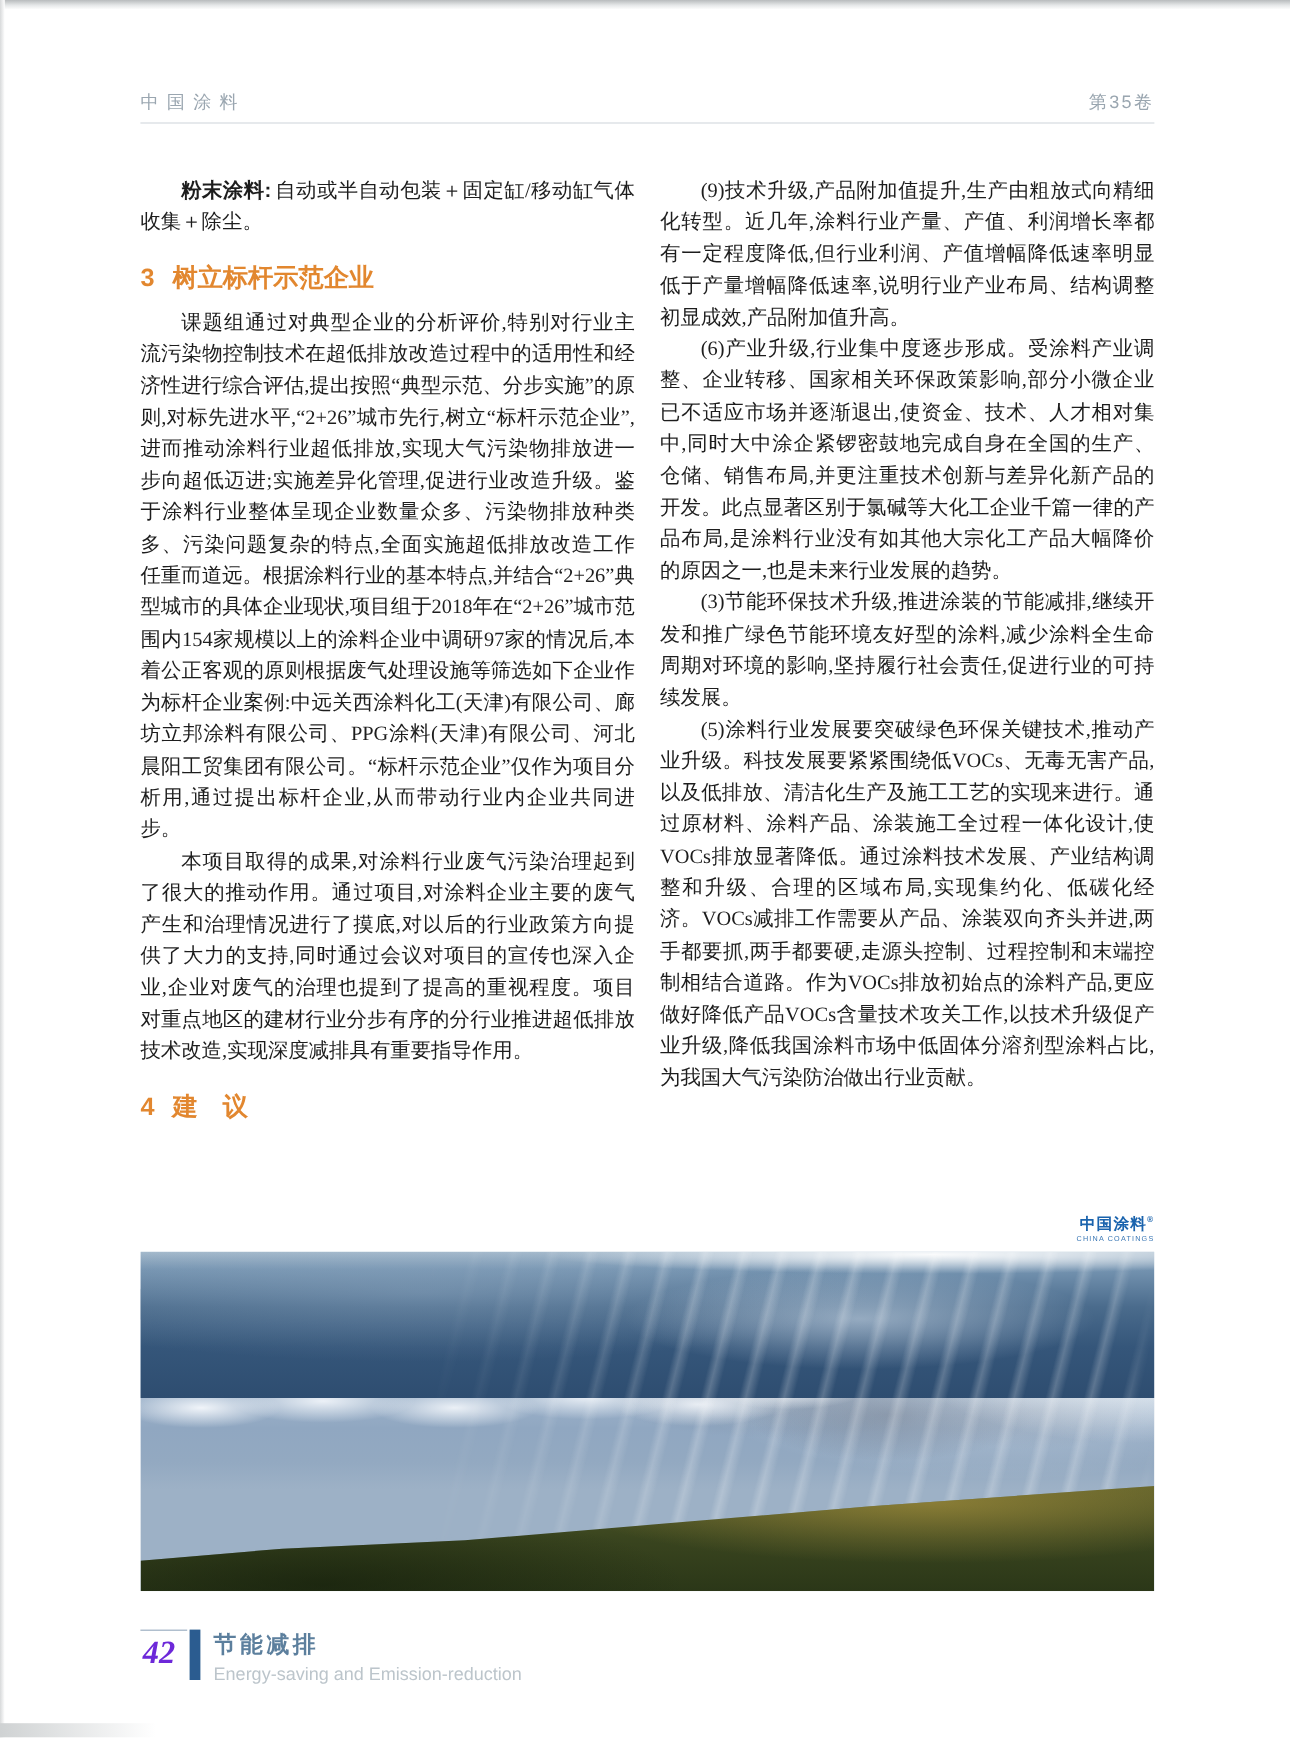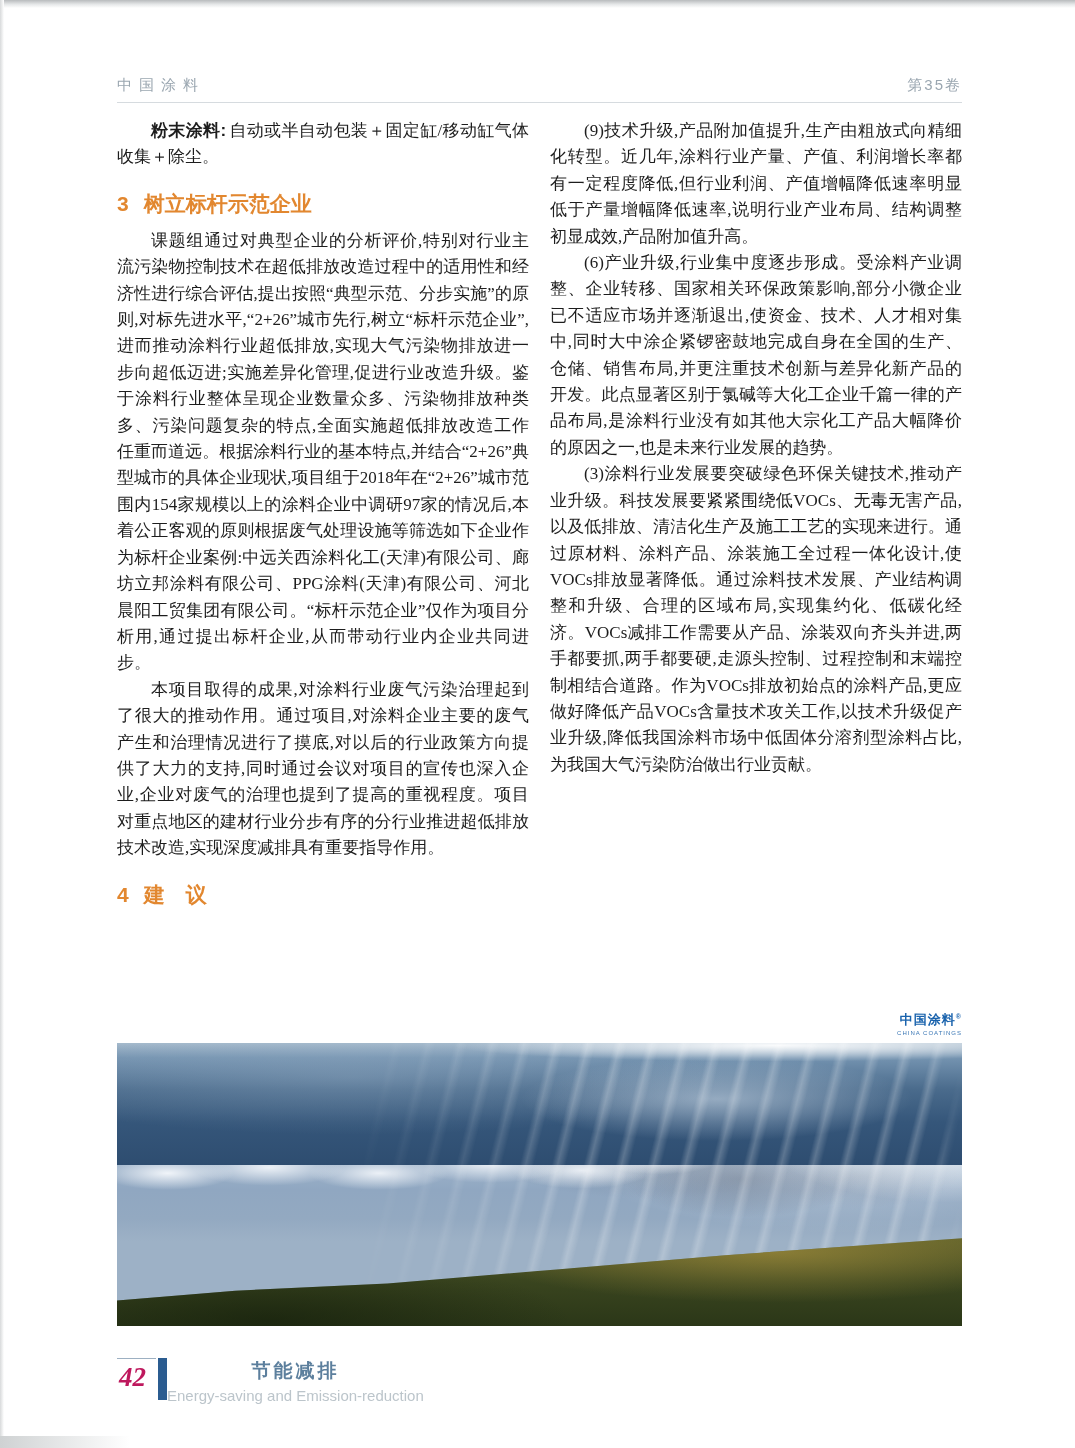--- a/index.html
+++ b/index.html
@@ -20,21 +20,21 @@
   .runhead{position:absolute;left:117px;top:76px;width:845px;display:flex;
     justify-content:space-between;align-items:flex-end;
     font-family:"Liberation Sans","DejaVu Sans",sans-serif;
     font-size:15px;color:#9aa6b0;}
   .journal{letter-spacing:7px;}
   .volume{letter-spacing:2px;}
   .headrule{position:absolute;left:117px;top:102px;width:845px;height:1px;background:#d6dbdf;}
 
   
   .columns{position:absolute;left:117px;top:118px;width:845px;display:flex;gap:21px;}
-  .col{width:412px;font-size:17px;line-height:26.4px;text-align:justify;}
+  .col{width:412px;font-size:17px;line-height:26.4px;text-align:justify;margin-top:28px;}
   .para{margin:0;text-indent:2em;}
   .para.noindent{text-indent:0;}
   .lead{font-family:"Liberation Sans","DejaVu Sans",sans-serif;font-weight:bold;margin-right:3px;}
   .sec{margin:20px 0 12px 0;font-family:"Liberation Sans","DejaVu Sans",sans-serif;
     font-weight:bold;font-size:21px;line-height:25px;color:#e2872f;text-indent:0;display:flex;}
   .sec-num{margin-right:15px;}
 
   
   .brand{position:absolute;top:1011px;right:113px;text-align:right;
     font-family:"Liberation Sans","DejaVu Sans",sans-serif;color:#1a63ad;}
@@ -80,23 +80,23 @@
   .grass{clip-path:polygon(0 91%,14% 87.5%,32% 85%,52% 80%,72% 75%,100% 69%,100% 100%,0 100%);
     background:
       radial-gradient(ellipse 420px 90px at 18% 98%,rgba(18,28,10,.6),rgba(0,0,0,0) 72%),
       radial-gradient(ellipse 420px 70px at 78% 74%,rgba(196,164,70,.5),rgba(0,0,0,0) 72%),
       linear-gradient(180deg,#ab9340 0%,#97833a 28%,#6f6e30 58%,#3a451f 84%,#2b3718 100%);}
 
   
   .footer{position:absolute;left:117px;top:1358px;display:flex;align-items:flex-start;}
   .pnum-box{border-top:1px solid #9db0c2;width:37px;padding:3px 0 0 2px;}
   .pnum{font-family:"Liberation Serif","DejaVu Serif",serif;font-style:italic;font-weight:bold;
-    font-size:27px;color:#be185d;line-height:30px;}
+    font-size:27px;color:#6d28d9;line-height:30px;}
   .pbar{width:9px;height:42px;background:#2b5c90;margin-left:2px;}
-  .ftext{font-family:"Liberation Sans","DejaVu Sans",sans-serif;text-align:center;}
+  .ftext{margin-left:11px;font-family:"Liberation Sans","DejaVu Sans",sans-serif;}
   .fcn{font-size:19px;font-weight:bold;color:#5c7f9d;letter-spacing:3px;}
   .fen{font-size:15px;color:#bcc5cb;margin-top:3px;}
 </style>
 </head>
 <body>
 
 <div class="edge-top"></div>
 <div class="edge-left"></div>
 <div class="corner-bl"></div>
 
@@ -118,21 +118,22 @@
     <p class="para">课题组通过对典型企业的分析评价,特别对行业主流污染物控制技术在超低排放改造过程中的适用性和经济性进行综合评估,提出按照“典型示范、分步实施”的原则,对标先进水平,“2+26”城市先行,树立“标杆示范企业”,进而推动涂料行业超低排放,实现大气污染物排放进一步向超低迈进;实施差异化管理,促进行业改造升级。鉴于涂料行业整体呈现企业数量众多、污染物排放种类多、污染问题复杂的特点,全面实施超低排放改造工作任重而道远。根据涂料行业的基本特点,并结合“2+26”典型城市的具体企业现状,项目组于2018年在“2+26”城市范围内154家规模以上的涂料企业中调研97家的情况后,本着公正客观的原则根据废气处理设施等筛选如下企业作为标杆企业案例:中远关西涂料化工(天津)有限公司、廊坊立邦涂料有限公司、PPG涂料(天津)有限公司、河北晨阳工贸集团有限公司。“标杆示范企业”仅作为项目分析用,通过提出标杆企业,从而带动行业内企业共同进步。</p>
     <p class="para">本项目取得的成果,对涂料行业废气污染治理起到了很大的推动作用。通过项目,对涂料企业主要的废气产生和治理情况进行了摸底,对以后的行业政策方向提供了大力的支持,同时通过会议对项目的宣传也深入企业,企业对废气的治理也提到了提高的重视程度。项目对重点地区的建材行业分步有序的分行业推进超低排放技术改造,实现深度减排具有重要指导作用。</p>
     <h2 class="sec">
       <span class="sec-num">4</span>
       <span class="sec-title">建　议</span>
     </h2>
   </div>
   <div class="col">
     <p class="para">(9)技术升级,产品附加值提升,生产由粗放式向精细化转型。近几年,涂料行业产量、产值、利润增长率都有一定程度降低,但行业利润、产值增幅降低速率明显低于产量增幅降低速率,说明行业产业布局、结构调整初显成效,产品附加值升高。</p>
     <p class="para">(6)产业升级,行业集中度逐步形成。受涂料产业调整、企业转移、国家相关环保政策影响,部分小微企业已不适应市场并逐渐退出,使资金、技术、人才相对集中,同时大中涂企紧锣密鼓地完成自身在全国的生产、仓储、销售布局,并更注重技术创新与差异化新产品的开发。此点显著区别于氯碱等大化工企业千篇一律的产品布局,是涂料行业没有如其他大宗化工产品大幅降价的原因之一,也是未来行业发展的趋势。</p>
-    <p class="para">(3)涂料行业发展要突破绿色环保关键技术,推动产业升级。科技发展要紧紧围绕低VOCs、无毒无害产品,以及低排放、清洁化生产及施工工艺的实现来进行。通过原材料、涂料产品、涂装施工全过程一体化设计,使VOCs排放显著降低。通过涂料技术发展、产业结构调整和升级、合理的区域布局,实现集约化、低碳化经济。VOCs减排工作需要从产品、涂装双向齐头并进,两手都要抓,两手都要硬,走源头控制、过程控制和末端控制相结合道路。作为VOCs排放初始点的涂料产品,更应做好降低产品VOCs含量技术攻关工作,以技术升级促产业升级,降低我国涂料市场中低固体分溶剂型涂料占比,为我国大气污染防治做出行业贡献。</p>
+    <p class="para">(3)节能环保技术升级,推进涂装的节能减排,继续开发和推广绿色节能环境友好型的涂料,减少涂料全生命周期对环境的影响,坚持履行社会责任,促进行业的可持续发展。</p>
+    <p class="para">(5)涂料行业发展要突破绿色环保关键技术,推动产业升级。科技发展要紧紧围绕低VOCs、无毒无害产品,以及低排放、清洁化生产及施工工艺的实现来进行。通过原材料、涂料产品、涂装施工全过程一体化设计,使VOCs排放显著降低。通过涂料技术发展、产业结构调整和升级、合理的区域布局,实现集约化、低碳化经济。VOCs减排工作需要从产品、涂装双向齐头并进,两手都要抓,两手都要硬,走源头控制、过程控制和末端控制相结合道路。作为VOCs排放初始点的涂料产品,更应做好降低产品VOCs含量技术攻关工作,以技术升级促产业升级,降低我国涂料市场中低固体分溶剂型涂料占比,为我国大气污染防治做出行业贡献。</p>
   </div>
 </div>
 
 <div class="brand">
   <div class="brand-cn"><span>中国涂料</span><sup>®</sup></div>
   <div class="brand-en">CHINA COATINGS</div>
 </div>
 
 <div class="photo">
   <div class="layer sky"></div>

